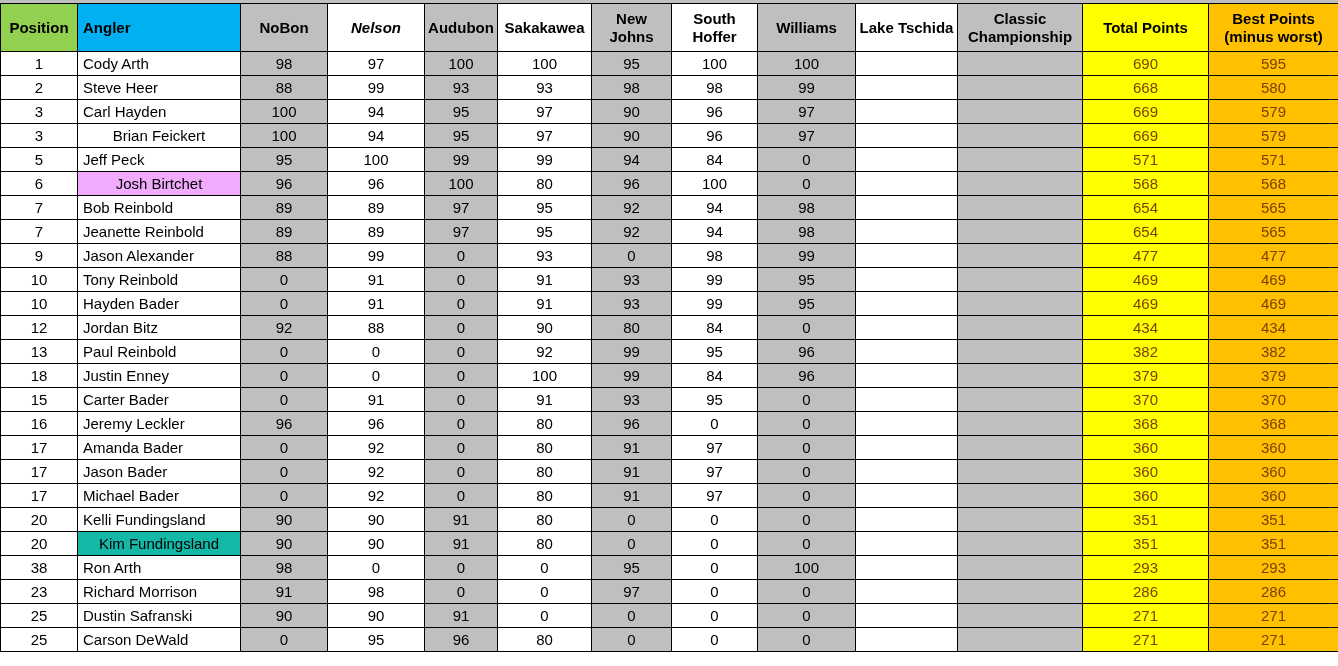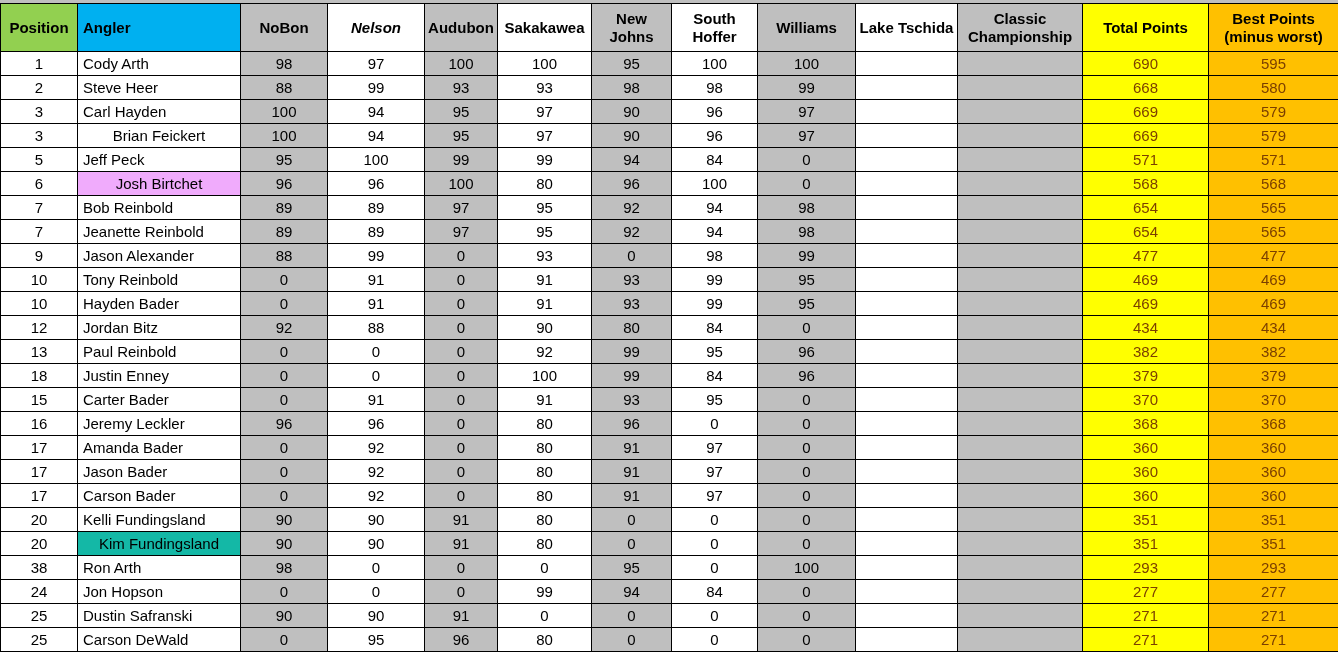--- a/index.html
+++ b/index.html
@@ -355,21 +355,21 @@
         <td style="background: rgb(191, 191, 191); text-align: center;">91</td>
         <td style="background: rgb(255, 255, 255); text-align: center;">97</td>
         <td style="background: rgb(191, 191, 191); text-align: center;">0</td>
         <td style="background: rgb(255, 255, 255); text-align: center;"></td>
         <td style="background: rgb(191, 191, 191); text-align: center;"></td>
         <td style="background: rgb(255, 255, 0); text-align: center; color: rgb(123, 63, 0);">360</td>
         <td style="background: rgb(255, 192, 0); text-align: center; color: rgb(123, 63, 0);">360</td>
       </tr>
       <tr>
         <td style="background: rgb(255, 255, 255); text-align: center;">17</td>
-        <td style="background: rgb(255, 255, 255); text-align: left;">Carson Bader</td>
+        <td style="background: rgb(255, 255, 255); text-align: left;">Michael Bader</td>
         <td style="background: rgb(191, 191, 191); text-align: center;">0</td>
         <td style="background: rgb(255, 255, 255); text-align: center;">92</td>
         <td style="background: rgb(191, 191, 191); text-align: center;">0</td>
         <td style="background: rgb(255, 255, 255); text-align: center;">80</td>
         <td style="background: rgb(191, 191, 191); text-align: center;">91</td>
         <td style="background: rgb(255, 255, 255); text-align: center;">97</td>
         <td style="background: rgb(191, 191, 191); text-align: center;">0</td>
         <td style="background: rgb(255, 255, 255); text-align: center;"></td>
         <td style="background: rgb(191, 191, 191); text-align: center;"></td>
         <td style="background: rgb(255, 255, 0); text-align: center; color: rgb(123, 63, 0);">360</td>
@@ -414,33 +414,33 @@
         <td style="background: rgb(255, 255, 255); text-align: center;">0</td>
         <td style="background: rgb(191, 191, 191); text-align: center;">95</td>
         <td style="background: rgb(255, 255, 255); text-align: center;">0</td>
         <td style="background: rgb(191, 191, 191); text-align: center;">100</td>
         <td style="background: rgb(255, 255, 255); text-align: center;"></td>
         <td style="background: rgb(191, 191, 191); text-align: center;"></td>
         <td style="background: rgb(255, 255, 0); text-align: center; color: rgb(123, 63, 0);">293</td>
         <td style="background: rgb(255, 192, 0); text-align: center; color: rgb(123, 63, 0);">293</td>
       </tr>
       <tr>
-        <td style="background: rgb(255, 255, 255); text-align: center;">24</td>
-        <td style="background: rgb(255, 255, 255); text-align: left;">Jon Hopson</td>
-        <td style="background: rgb(191, 191, 191); text-align: center;">0</td>
-        <td style="background: rgb(255, 255, 255); text-align: center;">0</td>
-        <td style="background: rgb(191, 191, 191); text-align: center;">0</td>
-        <td style="background: rgb(255, 255, 255); text-align: center;">99</td>
-        <td style="background: rgb(191, 191, 191); text-align: center;">94</td>
-        <td style="background: rgb(255, 255, 255); text-align: center;">84</td>
-        <td style="background: rgb(191, 191, 191); text-align: center;">0</td>
-        <td style="background: rgb(255, 255, 255); text-align: center;"></td>
-        <td style="background: rgb(191, 191, 191); text-align: center;"></td>
-        <td style="background: rgb(255, 255, 0); text-align: center; color: rgb(123, 63, 0);">277</td>
-        <td style="background: rgb(255, 192, 0); text-align: center; color: rgb(123, 63, 0);">277</td>
+        <td style="background: rgb(255, 255, 255); text-align: center;">23</td>
+        <td style="background: rgb(255, 255, 255); text-align: left;">Richard Morrison</td>
+        <td style="background: rgb(191, 191, 191); text-align: center;">91</td>
+        <td style="background: rgb(255, 255, 255); text-align: center;">98</td>
+        <td style="background: rgb(191, 191, 191); text-align: center;">0</td>
+        <td style="background: rgb(255, 255, 255); text-align: center;">0</td>
+        <td style="background: rgb(191, 191, 191); text-align: center;">97</td>
+        <td style="background: rgb(255, 255, 255); text-align: center;">0</td>
+        <td style="background: rgb(191, 191, 191); text-align: center;">0</td>
+        <td style="background: rgb(255, 255, 255); text-align: center;"></td>
+        <td style="background: rgb(191, 191, 191); text-align: center;"></td>
+        <td style="background: rgb(255, 255, 0); text-align: center; color: rgb(123, 63, 0);">286</td>
+        <td style="background: rgb(255, 192, 0); text-align: center; color: rgb(123, 63, 0);">286</td>
       </tr>
       <tr>
         <td style="background: rgb(255, 255, 255); text-align: center;">25</td>
         <td style="background: rgb(255, 255, 255); text-align: left;">Dustin Safranski</td>
         <td style="background: rgb(191, 191, 191); text-align: center;">90</td>
         <td style="background: rgb(255, 255, 255); text-align: center;">90</td>
         <td style="background: rgb(191, 191, 191); text-align: center;">91</td>
         <td style="background: rgb(255, 255, 255); text-align: center;">0</td>
         <td style="background: rgb(191, 191, 191); text-align: center;">0</td>
         <td style="background: rgb(255, 255, 255); text-align: center;">0</td>

